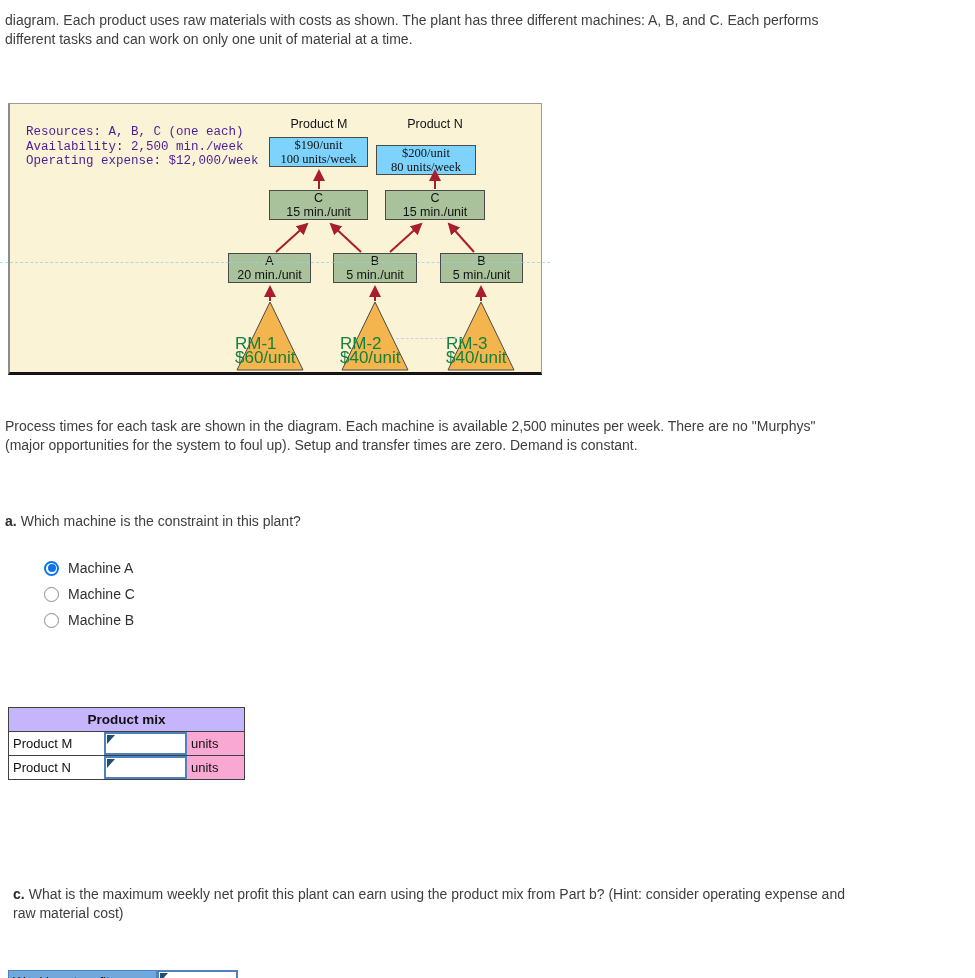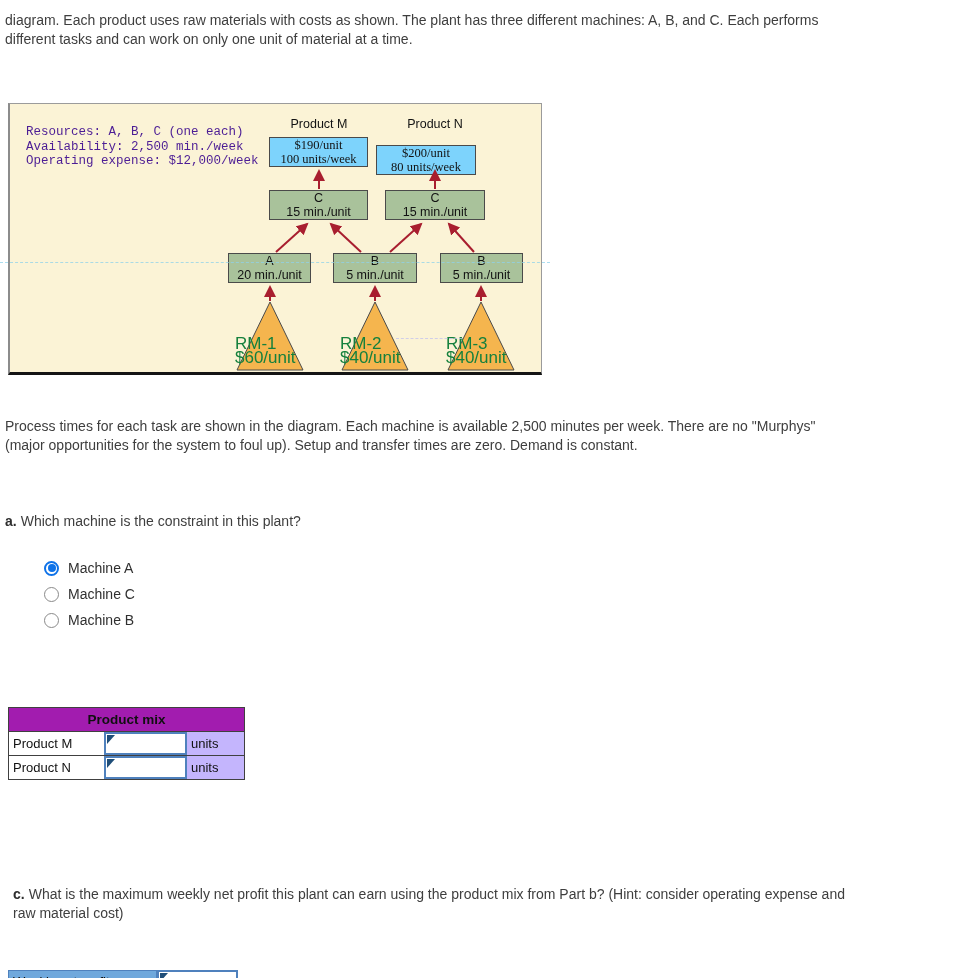--- a/index.html
+++ b/index.html
@@ -40,28 +40,28 @@
   }
   .radio-row.selected .radio { border:2px solid #0E72E8; }
   .radio-row.selected .radio::after {
     content:""; position:absolute; inset:1.5px; border-radius:50%; background:#0E72E8;
   }
   .radio-label { margin-left:9px; font-size:14px; color:#303030; }
 
   
   #pmix-table { position:absolute; left:8px; top:707px; width:237px; border:1px solid #404040; box-sizing:border-box; font-size:13px; color:#111; }
   .tbl-header {
-    height:23px; background:#a21caf; border-bottom:1px solid #404040;
+    height:23px; background:#c4b5fd; border-bottom:1px solid #404040;
     font-weight:bold; font-size:13.5px; display:flex; align-items:center; justify-content:center; color:#101010;
   }
   .tbl-row { display:flex; height:23px; }
   .tbl-row + .tbl-row { border-top:1px solid #404040; }
   .cell-label { width:95px; box-sizing:border-box; padding-left:4px; display:flex; align-items:center; background:#fff; }
   .cell-input { width:83px; box-sizing:border-box; position:relative; border:2px solid #4F81BD; background:#fff; }
-  .cell-units { flex:1; padding-left:4px; display:flex; align-items:center; background:#c4b5fd; }
+  .cell-units { flex:1; padding-left:4px; display:flex; align-items:center; background:#f9a8d4; }
   .marker { position:absolute; top:1px; left:1px; width:0; height:0; border-top:9px solid #1F4E79; border-right:8px solid transparent; z-index:2; }
   .cell-input input, .wnp-input input {
     position:absolute; inset:0; width:100%; height:100%; border:none; outline:none;
     font-family:"Liberation Sans", sans-serif; font-size:13px; padding:0 2px 0 10px; box-sizing:border-box; background:transparent;
   }
 
   
   #wnp { position:absolute; left:8px; top:970px; display:flex; height:23px; }
   .wnp-label {
     width:149px; box-sizing:border-box; background:#6FA8DC; border:1px solid #4F81BD;

